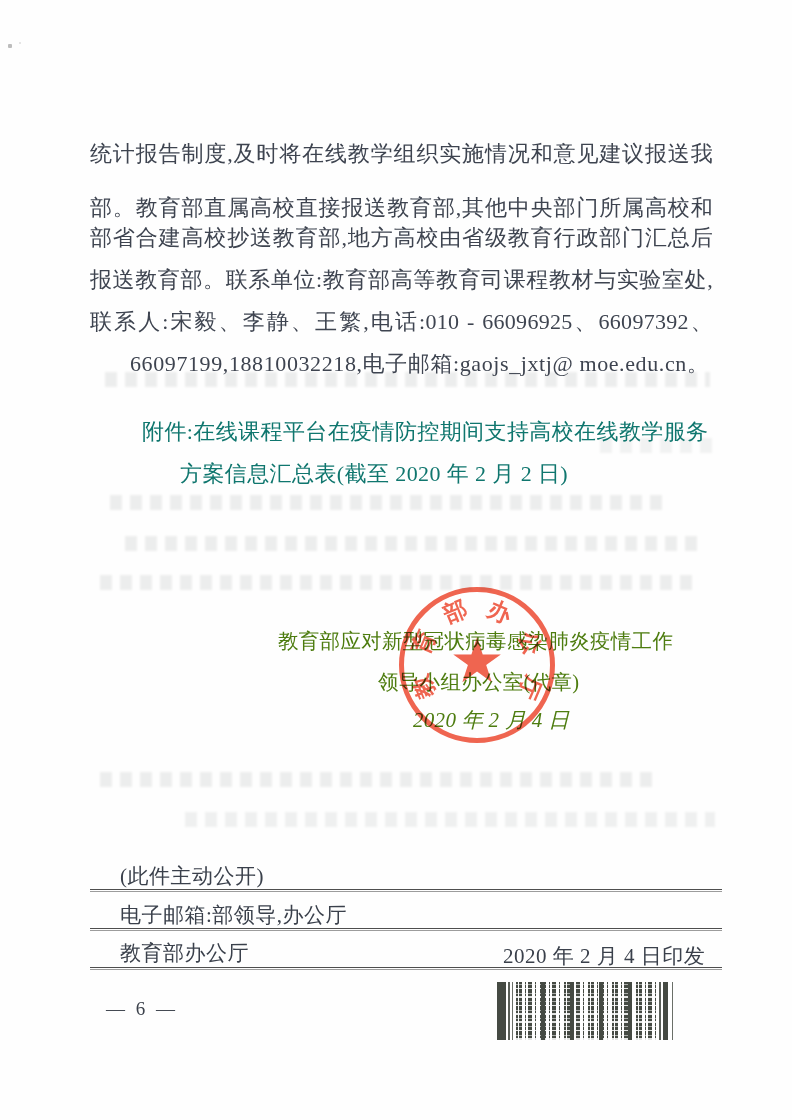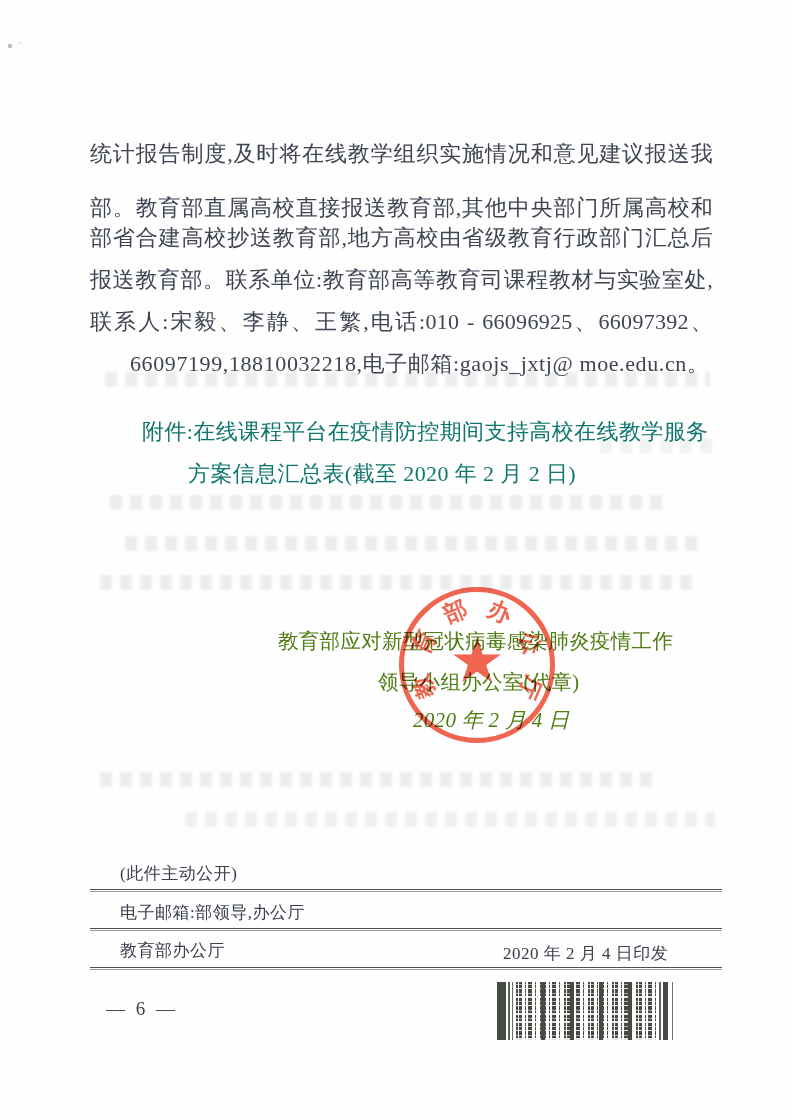--- a/index.html
+++ b/index.html
@@ -90,21 +90,21 @@
     font-size: 23px;
     font-weight: bold;
     color: #ee4f38;
     text-align: center;
     line-height: 26px;
   }
 
   
   .footnote {
     position: absolute;
-    font-size: 17px;
+    font-size: 21px;
     color: #3a404b;
     white-space: nowrap;
     letter-spacing: 0.5px;
     text-align: right;
   }
   .rule {
     position: absolute;
     left: 90px;
     width: 632px;
     height: 3px;
@@ -188,21 +188,21 @@
   <div class="speck" style="left:19px; top:42px; width:2px; height:2px; opacity:0.5;"></div>
 
   <div class="bodyline" style="top:139px;">统计报告制度,及时将在线教学组织实施情况和意见建议报送我</div>
   <div class="bodyline" style="top:193px;">部。教育部直属高校直接报送教育部,其他中央部门所属高校和</div>
   <div class="bodyline" style="top:265px;">报送教育部。联系单位:教育部高等教育司课程教材与实验室处,</div>
   <div class="bodyline" style="top:223px;">部省合建高校抄送教育部,地方高校由省级教育行政部门汇总后</div>
   <div class="bodyline" style="top:307px;">联系人:宋毅、李静、王繁,电话:010 - 66096925、66097392、</div>
   <div class="bodyline no-justify" style="top:349px;">66097199,18810032218,电子邮箱:gaojs_jxtj@ moe.edu.cn。</div>
 
   <div class="attach" style="left:142px; top:417px;">附件:在线课程平台在疫情防控期间支持高校在线教学服务</div>
-  <div class="attach" style="left:188px; top:459px;text-align:center;">方案信息汇总表(截至 2020 年 2 月 2 日)</div>
+  <div class="attach" style="left:180px; top:459px;text-align:center;">方案信息汇总表(截至 2020 年 2 月 2 日)</div>
 
   <div class="sig" style="left:278px; top:627px;">教育部应对新型冠状病毒感染肺炎疫情工作</div>
   <div class="sig" style="left:378px; top:668px;">领导小组办公室(代章)</div>
   <div class="sig" style="left:413px; top:706px; font-size:21px;font-style:italic;">2020 年 2 月 4 日</div>
 
   <div class="seal">
     <div class="seal-ring"></div>
     <span class="seal-star">★</span>
     <span class="seal-char" style="transform: rotate(-112deg) translateY(-57px);">教</span>
     <span class="seal-char" style="transform: rotate(-67deg) translateY(-57px);">育</span>

